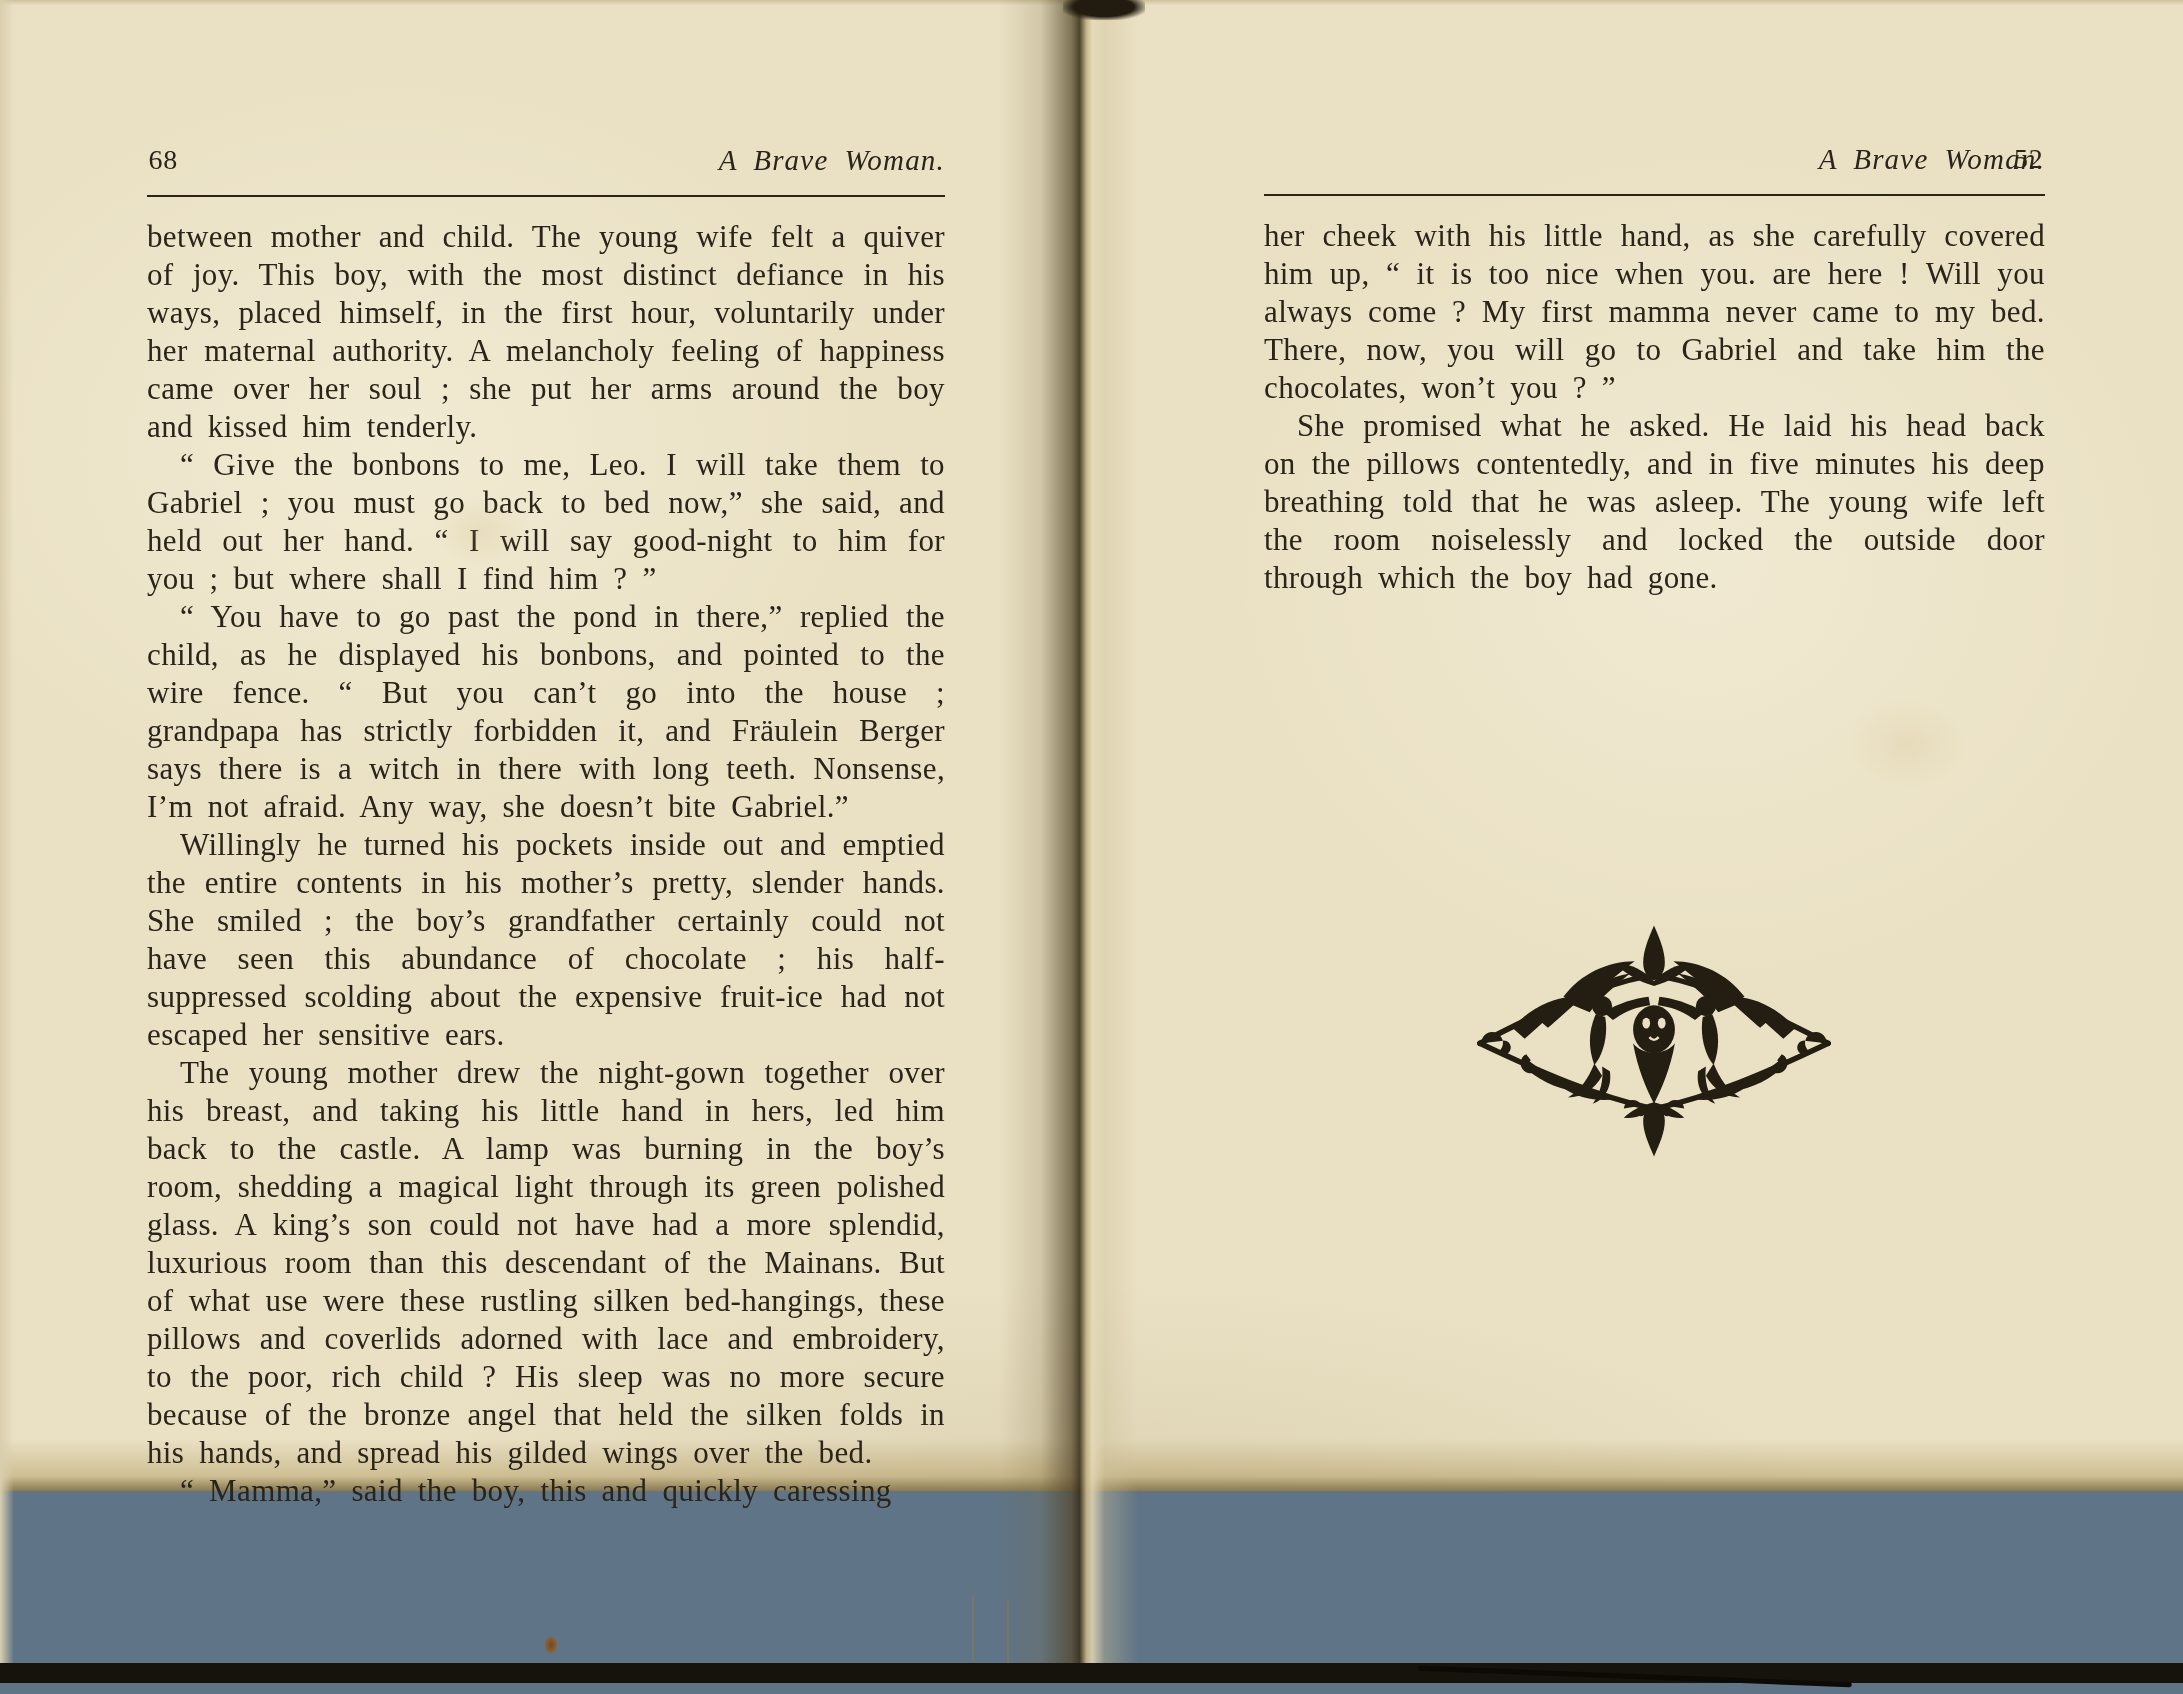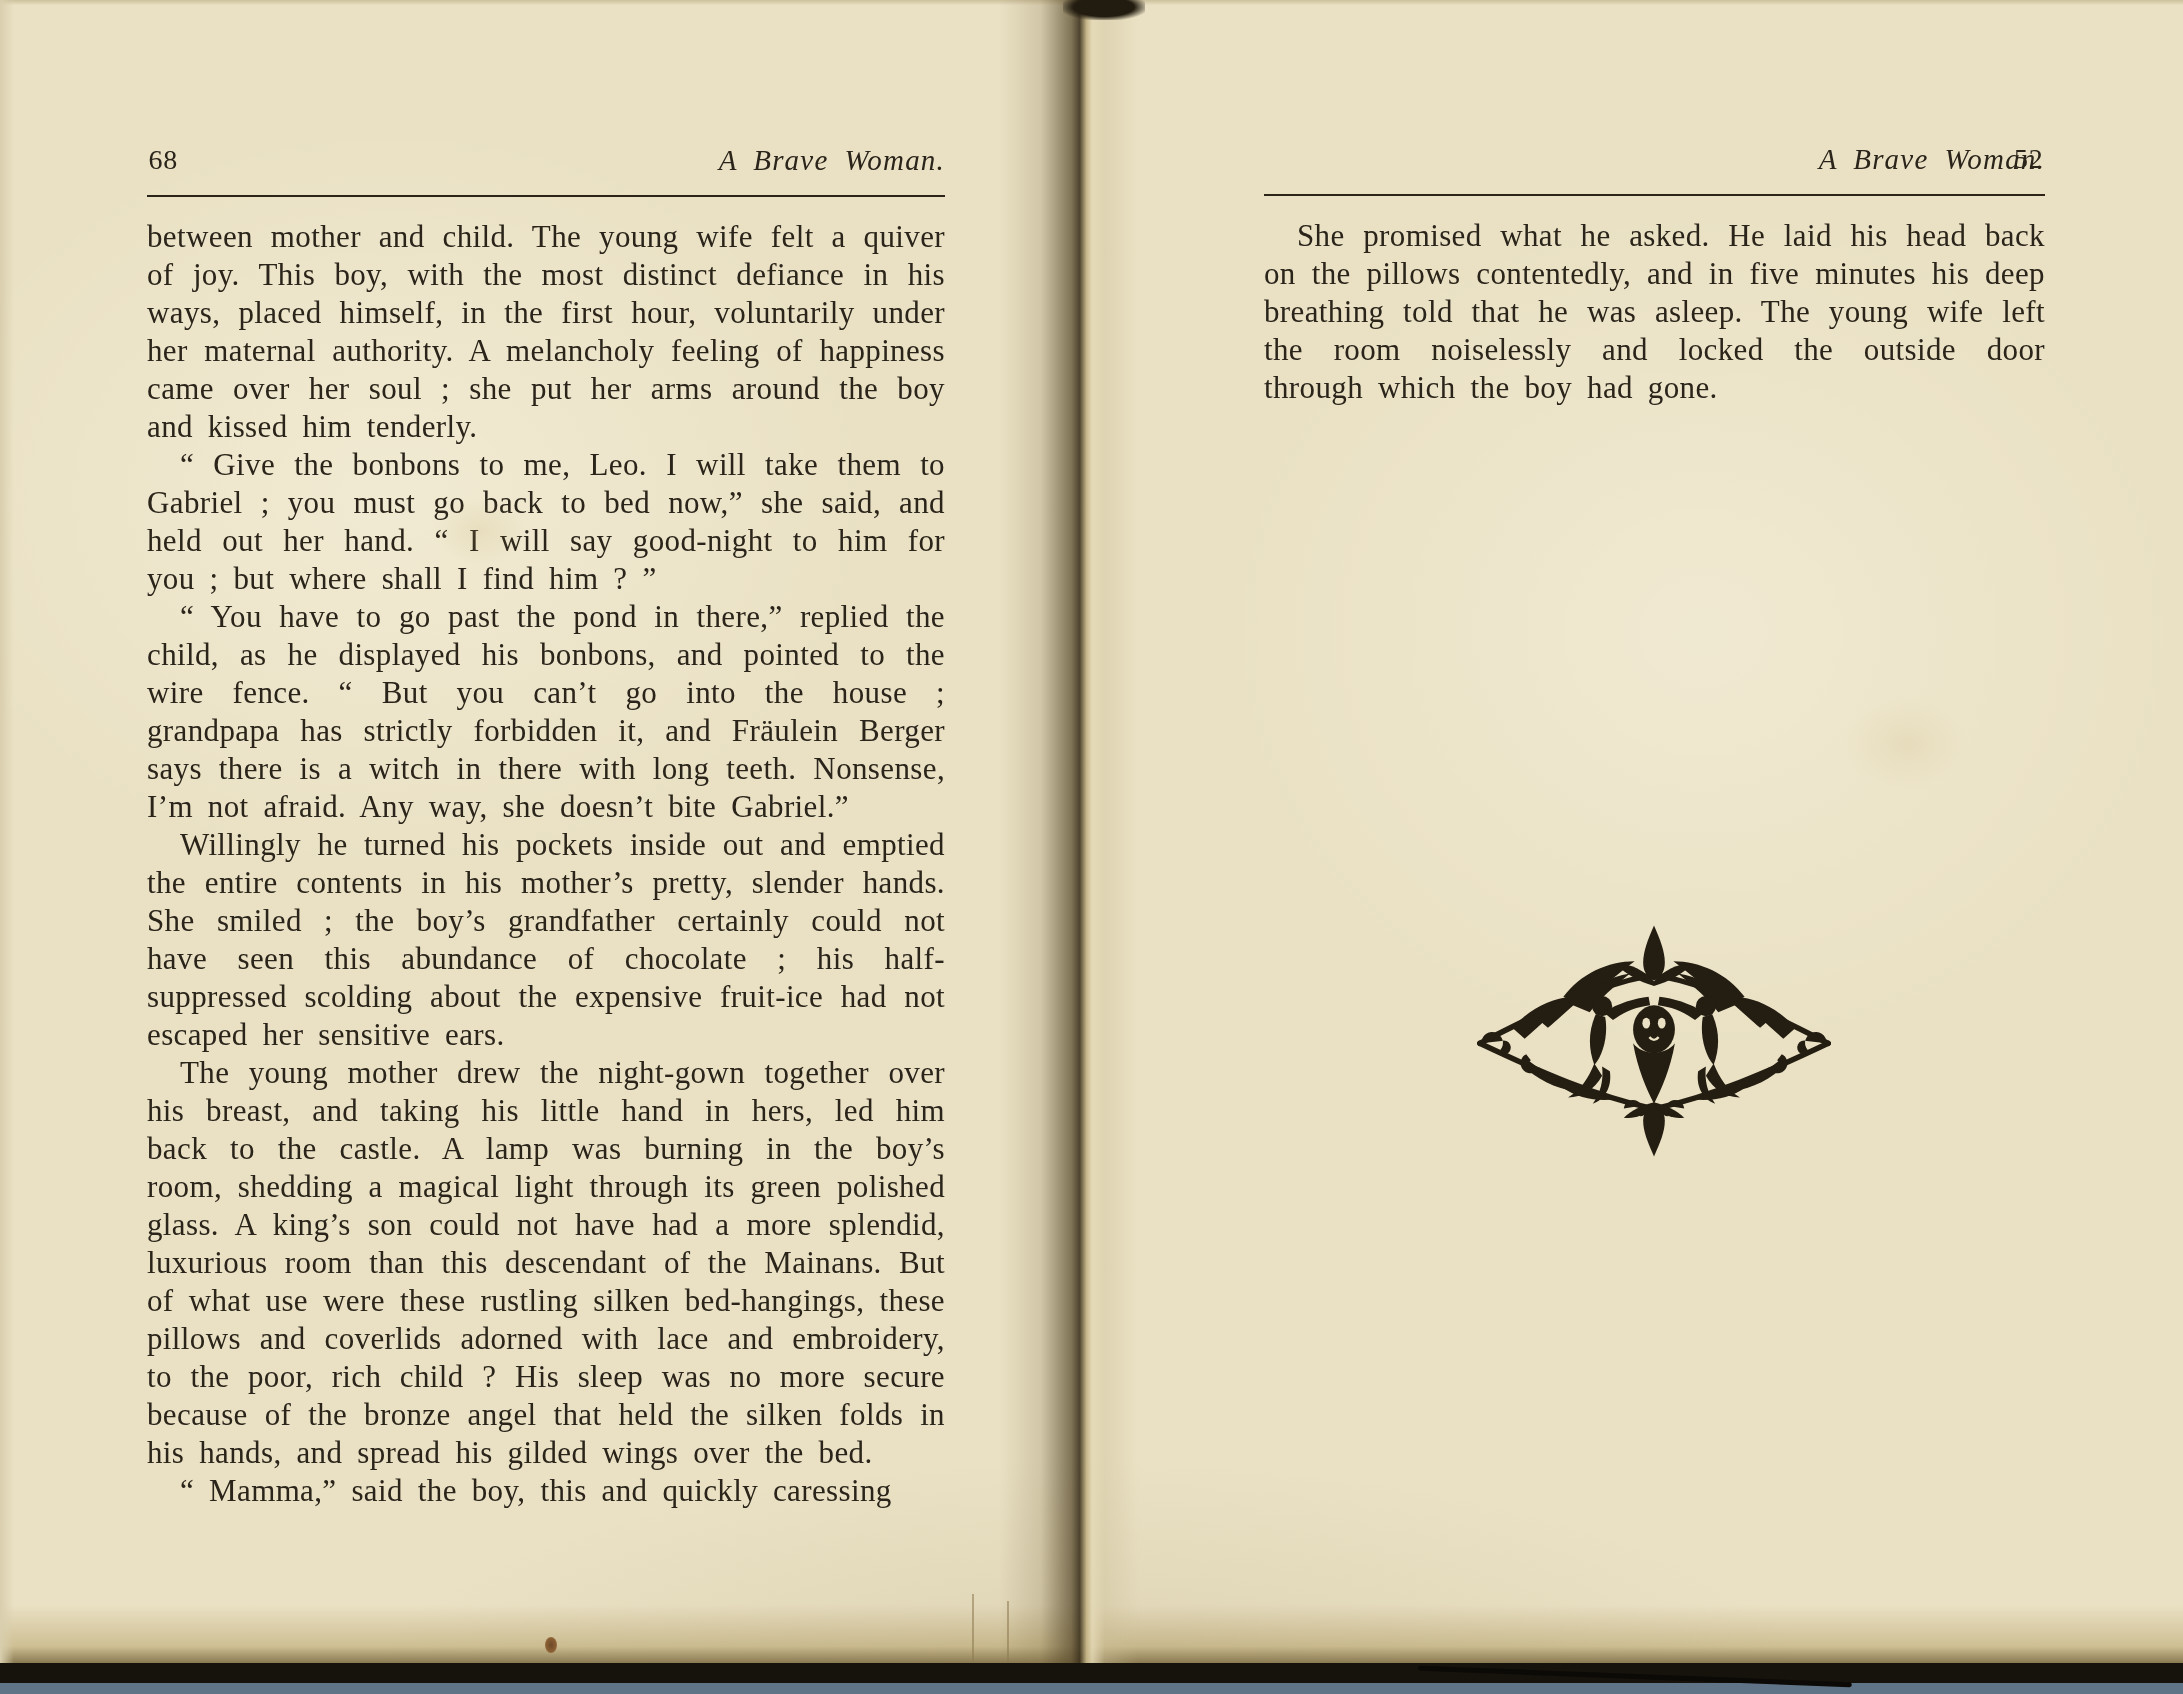--- a/index.html
+++ b/index.html
@@ -3,21 +3,21 @@
 <meta charset="utf-8">
 <style>
   html,body{margin:0;padding:0;}
   body{
     width:2183px;height:1694px;position:relative;overflow:hidden;
     background:#5f7486;
     font-family:"Liberation Serif","DejaVu Serif",serif;
   }
   
   .book{
-    position:absolute;left:0;top:0;width:2183px;height:1663px;
+    position:absolute;left:0;top:0;width:2183px;height:1491px;
     background:
       radial-gradient(ellipse 697px 542px at 18% 30%, rgba(255,252,238,.35), transparent 70%),
       radial-gradient(ellipse 697px 620px at 78% 38%, rgba(255,252,240,.30), transparent 70%),
       radial-gradient(ellipse 1085px 387px at 50% 104%, rgba(148,128,84,.18), transparent 70%),
       linear-gradient(to bottom, rgba(181,166,124,.55) 0px, rgba(181,166,124,0) 5.4px),
       linear-gradient(to bottom, rgba(0,0,0,0) 96.5%, rgba(203,187,142,.9) 99%, #8a7a52 100%),
       #eae1c4;
   }
   .page-edge-left{
     position:absolute;left:0;top:0;width:14px;height:1663px;
@@ -108,20 +108,21 @@
       </div>
   </div>
 
   <div class="page-text right">
     <div class="pg-header">
       <span class="run-title">A Brave Woman.</span>
       <span class="pg-num r">52</span>
     </div>
     <hr class="rule">
     <div class="body-text">
+        <p>her cheek with his little hand, as she carefully covered him up, “ it is too nice when you. are here !  Will you always come ?  My first mamma never came to my bed. There, now, you will go to Gabriel and take him the chocolates, won’t you ? ”</p>
         <p class="indent">She promised what he asked.  He laid his head back on the pillows contentedly, and in five minutes his deep breathing told that he was asleep.  The young wife left the room noiselessly and locked the outside door through which the boy had gone.</p>
       </div>
 
     <svg class="ornament" viewBox="0 0 470 330" width="364" height="256" aria-hidden="true">
       <defs>
         <g id="h" fill="#241d12" stroke="none">
           <path d="M10,168 C80,132 150,96 232,80" fill="none" stroke="#241d12" stroke-width="7" stroke-linecap="round"></path>
           <path d="M10,168 C90,206 160,236 232,252" fill="none" stroke="#241d12" stroke-width="7" stroke-linecap="round"></path>
           <path d="M12,168 a14,14 0 1 1 22,11 a9,9 0 1 0 4,-14 Z"></path>
           <path d="M52,148 C74,124 102,110 128,108 C106,128 84,148 68,162 Z"></path>

